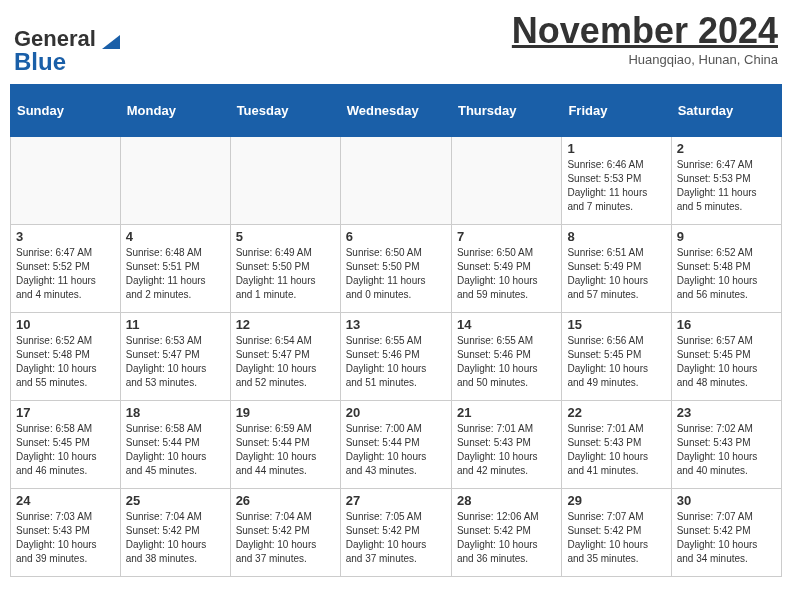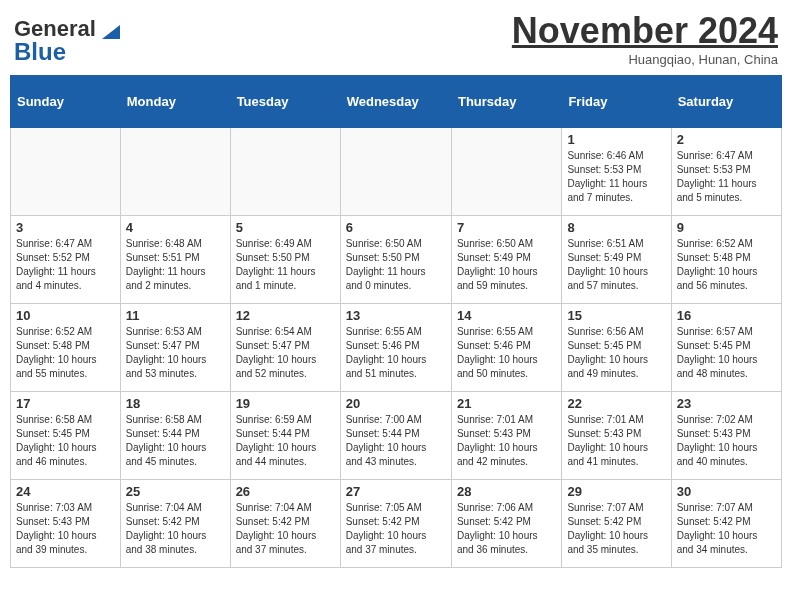--- a/index.html
+++ b/index.html
@@ -14,21 +14,21 @@
       display: flex;
       justify-content: space-between;
       align-items: flex-start;
       margin-bottom: 8px;
       padding: 0 4px;
     }
     .logo {
       display: flex;
       flex-direction: column;
       align-items: flex-start;
-      margin-top: 6px;
+      margin-top: 16px;
     }
     .title-block {
       text-align: right;
     }
     .month-title {
       font-size: 36px;
       font-weight: bold;
       color: #333;
       text-decoration: underline;
     }
@@ -311,21 +311,21 @@
         </td>
         <td>
           <span class="day-num">27</span>
           <div class="day-info" style="white-space: pre-line;">Sunrise: 7:05 AM
 Sunset: 5:42 PM
 Daylight: 10 hours
 and 37 minutes.</div>
         </td>
         <td>
           <span class="day-num">28</span>
-          <div class="day-info" style="white-space: pre-line;">Sunrise: 7:06 AM
+          <div class="day-info" style="white-space: pre-line;">Sunrise: 12:06 AM
 Sunset: 5:42 PM
 Daylight: 10 hours
 and 36 minutes.</div>
         </td>
         <td>
           <span class="day-num">29</span>
           <div class="day-info" style="white-space: pre-line;">Sunrise: 7:07 AM
 Sunset: 5:42 PM
 Daylight: 10 hours
 and 35 minutes.</div>

